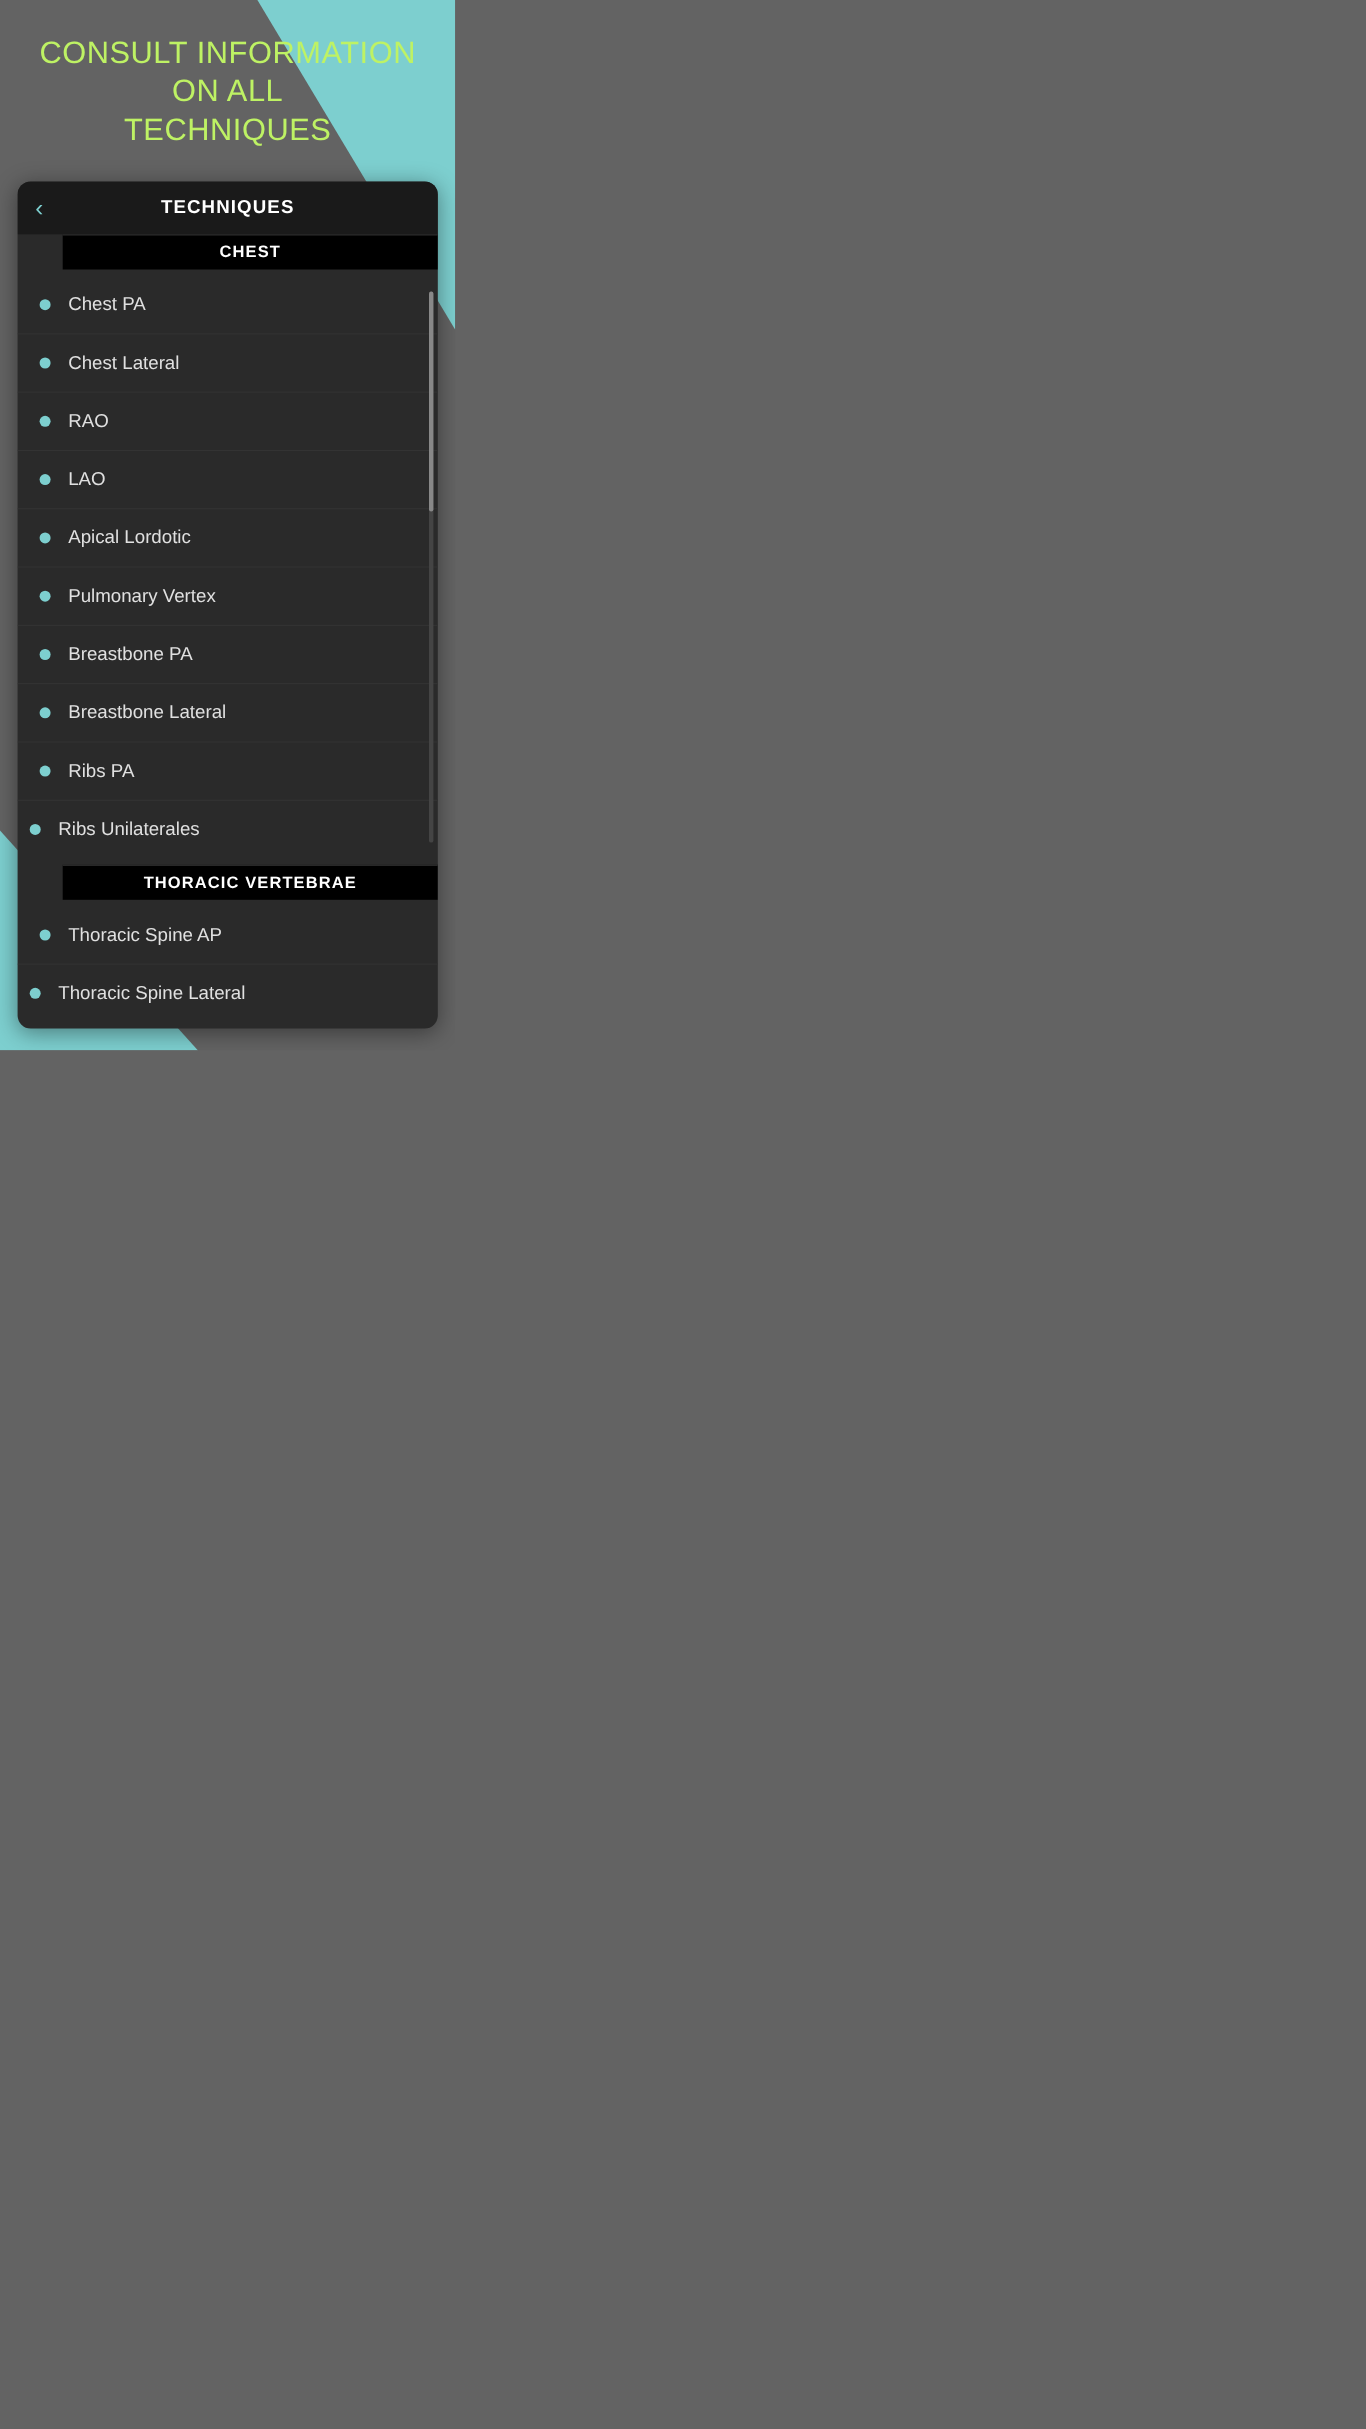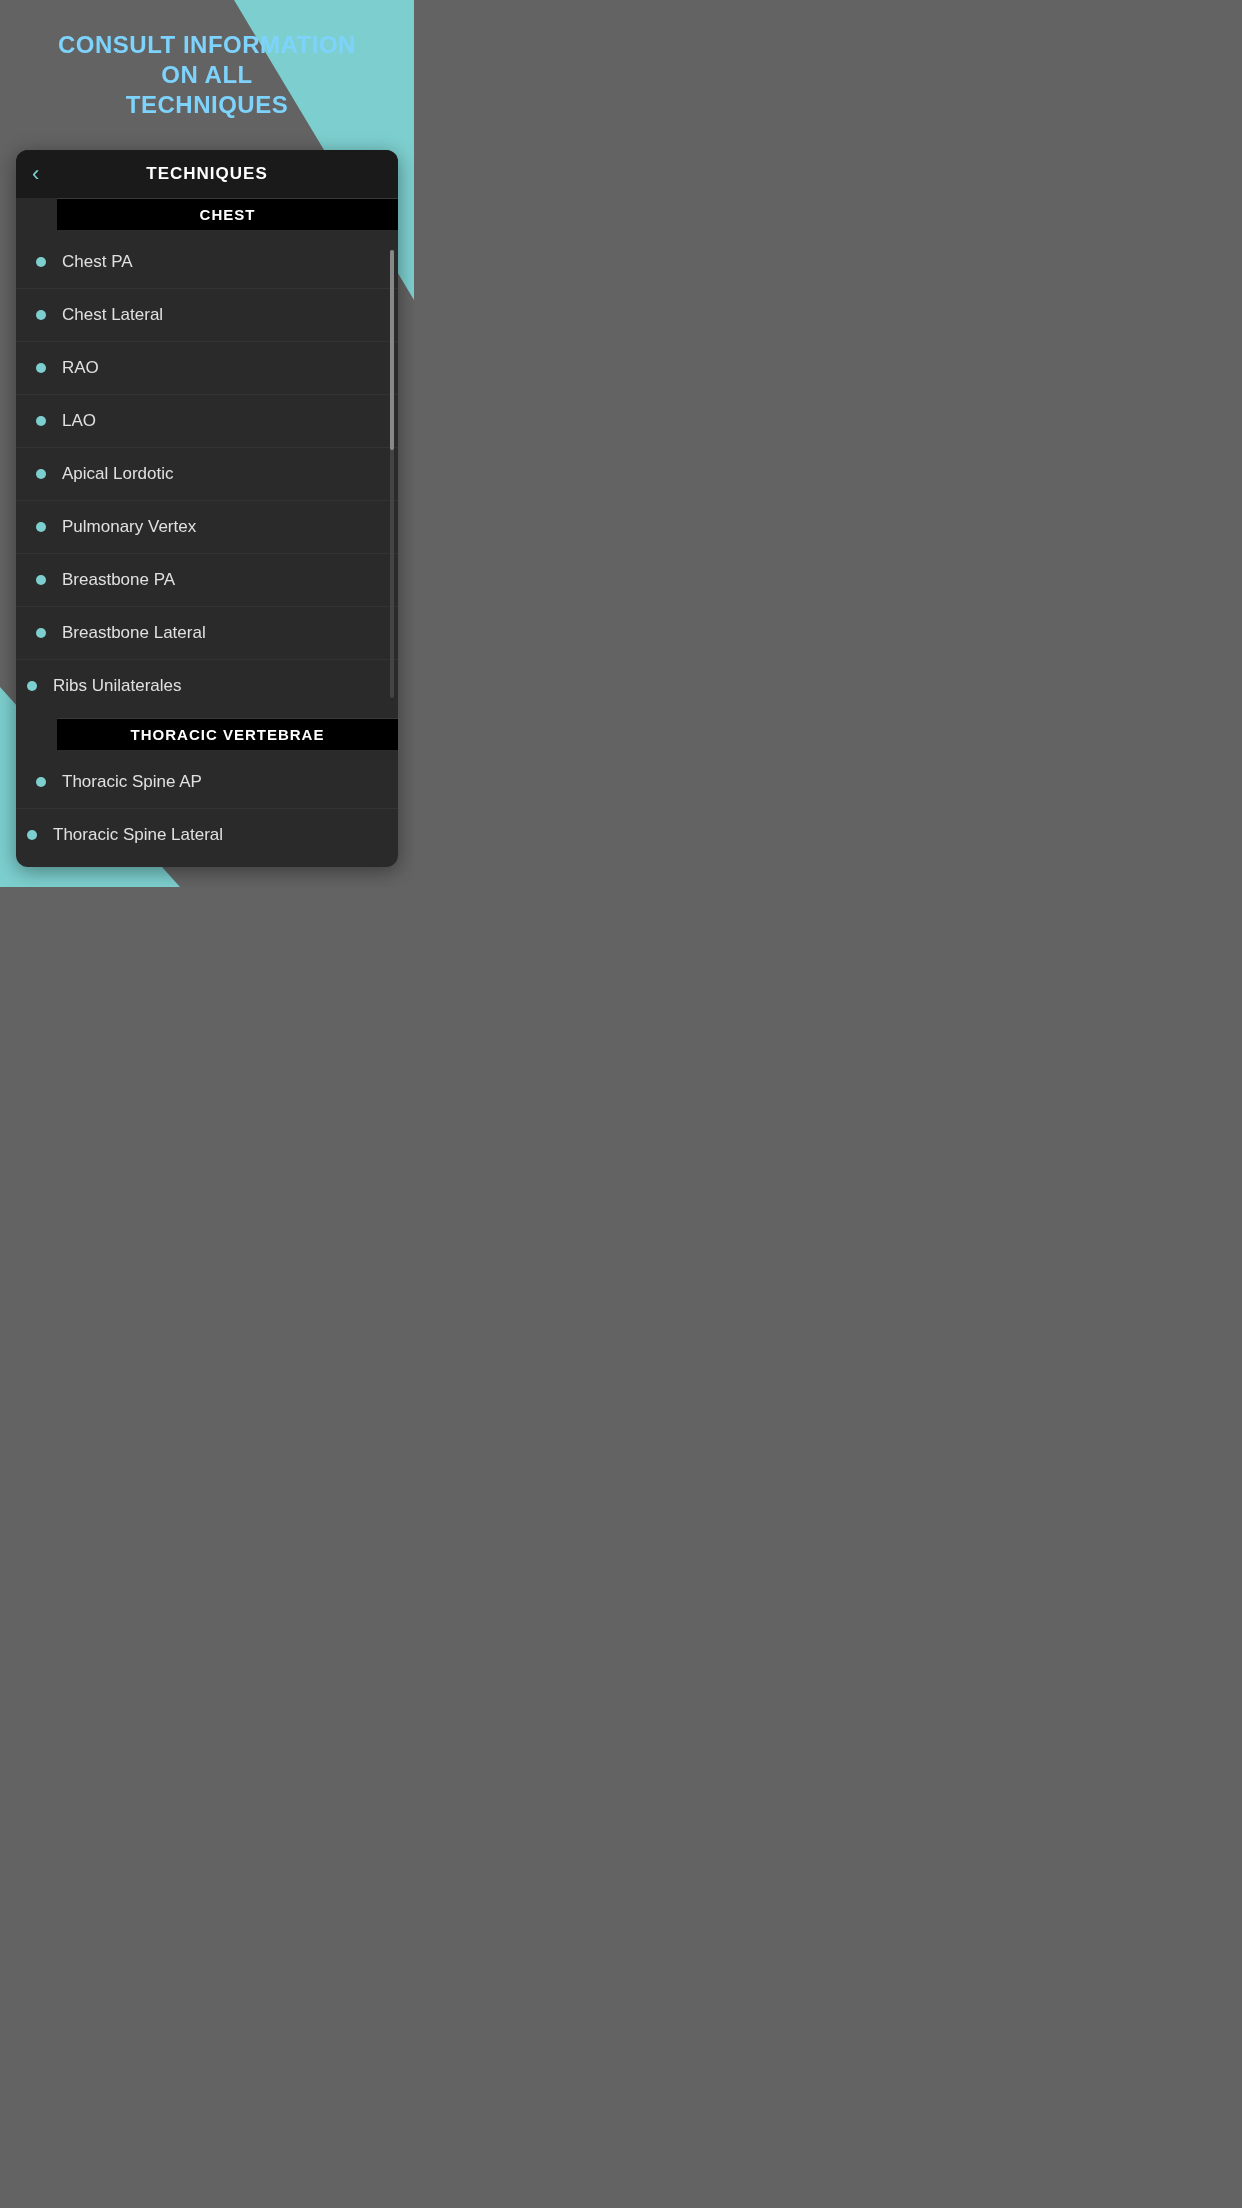--- a/index.html
+++ b/index.html
@@ -53,23 +53,23 @@
     .page-content {
       position: relative;
       z-index: 1;
       display: flex;
       flex-direction: column;
       align-items: center;
       padding: 30px 16px 20px;
     }
 
     .header-title {
-      color: #7dd3fc;
-      font-size: 24px;
-      font-weight: 700;
+      color: #bef264;
+      font-size: 28px;
+      font-weight: 400;
       text-align: center;
       text-transform: uppercase;
       line-height: 1.25;
       margin-bottom: 30px;
       letter-spacing: 0.5px;
     }
 
     .card {
       width: 100%;
       max-width: 420px;
@@ -238,20 +238,24 @@
         <div class="list-item">
           <div class="bullet"></div>
           <span class="list-item-text">Breastbone PA</span>
         </div>
 
         <div class="list-item">
           <div class="bullet"></div>
           <span class="list-item-text">Breastbone Lateral</span>
         </div>
 
+        <div class="list-item">
+          <div class="bullet"></div>
+          <span class="list-item-text">Ribs PA</span>
+        </div>
 
 
         <div class="list-item">
           <div class="bullet"></div>
           <span class="list-item-text">Ribs Unilaterales</span>
         </div>
       </div>
 
       <div class="section-header">
         <span>THORACIC VERTEBRAE</span>

